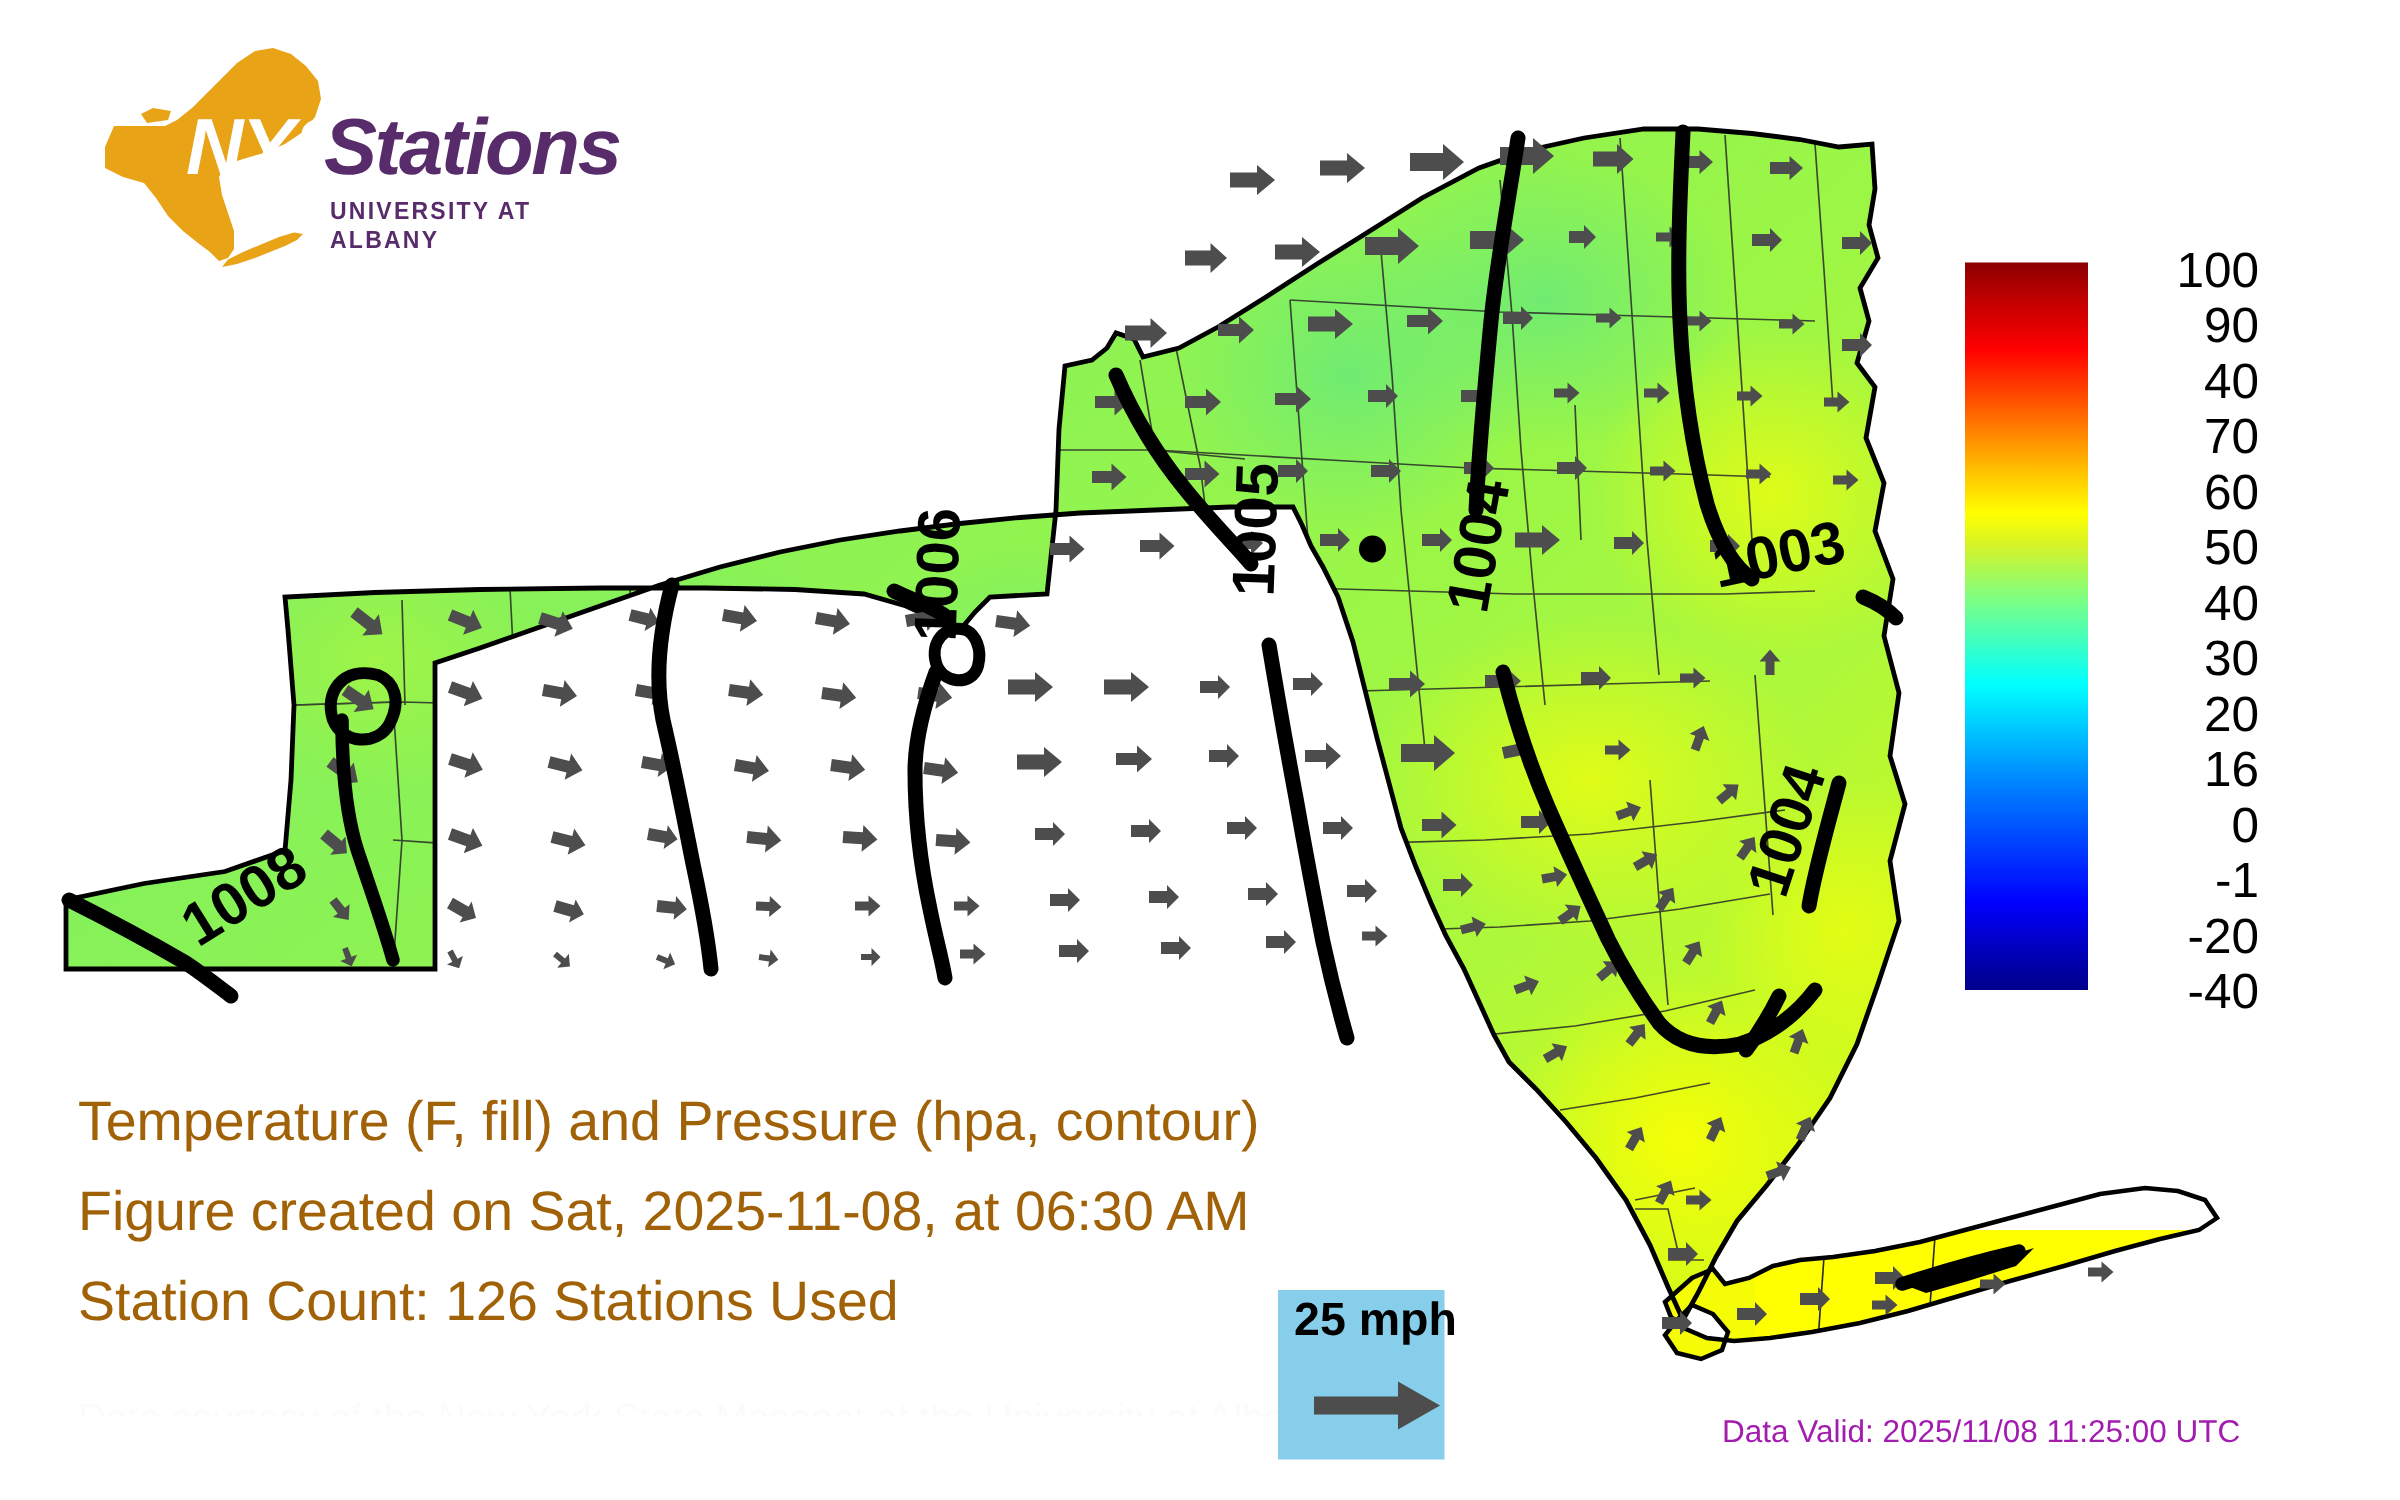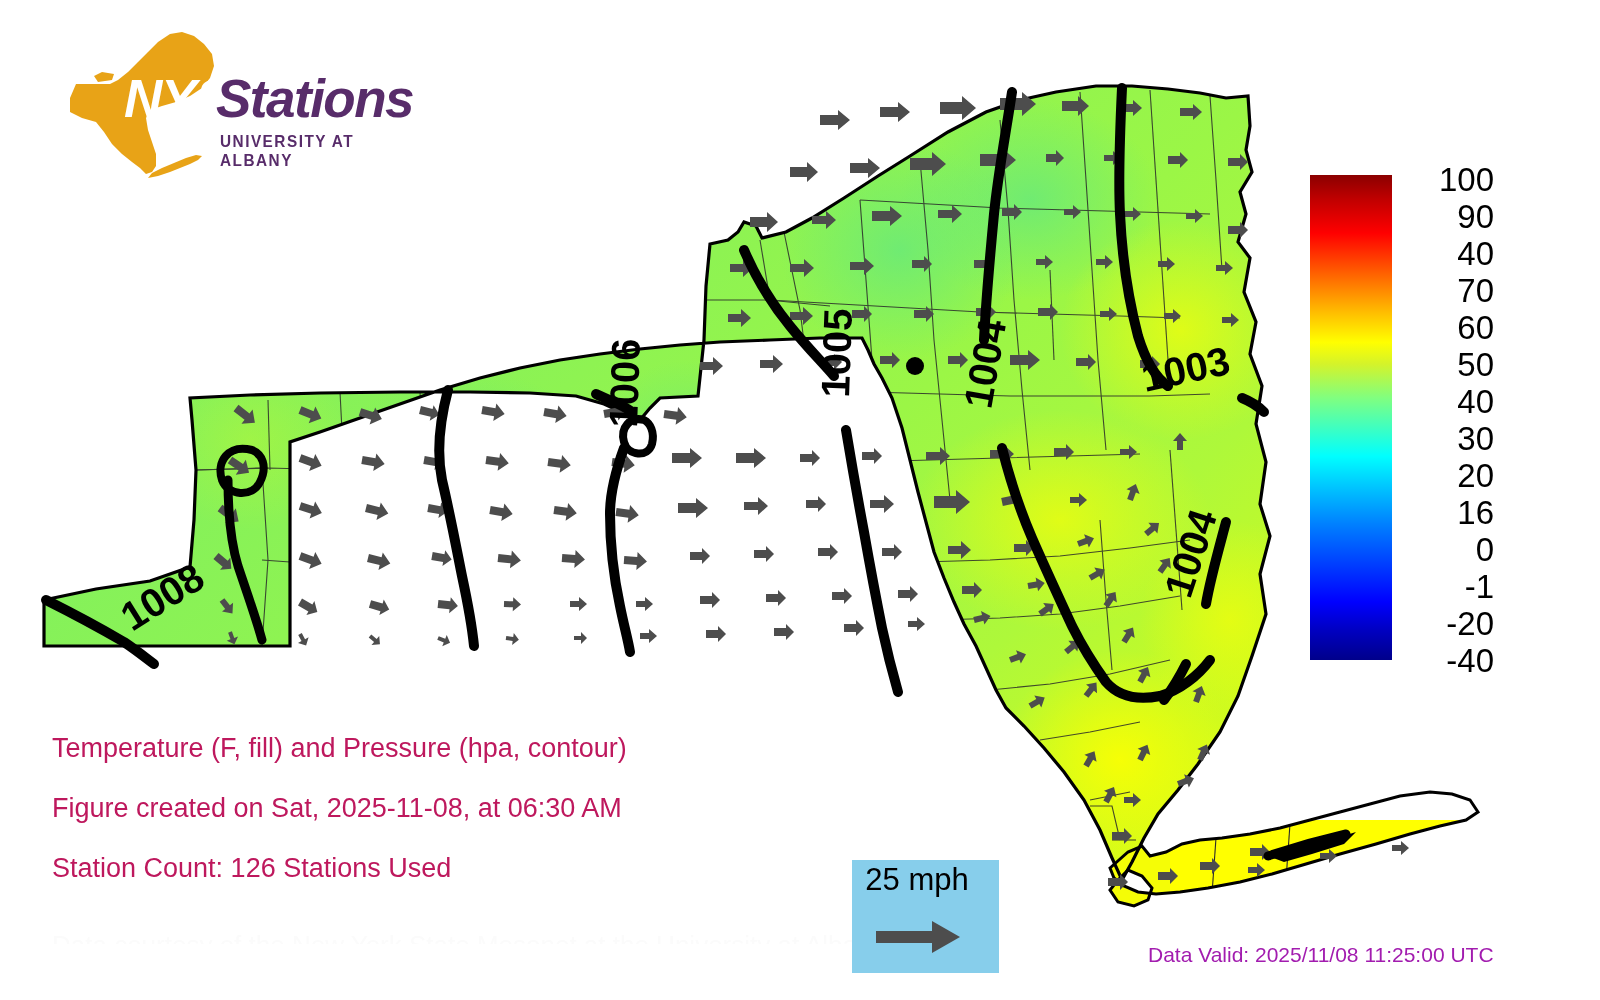--- a/index.html
+++ b/index.html
@@ -120,40 +120,40 @@
   }
   #colorbar-ticks {
     position: absolute;
     left: 96px;
     top: -12px;
     width: 150px;
     height: 510px;
   }
   .cb-tick {
     position: absolute;
-    left: 0;
+    left: 12px;
     width: 88px;
     text-align: right;
     font-size: 33px;
     line-height: 33px;
     font-family: "Liberation Sans", sans-serif;
     color: #000000;
   }
 
   
   #caption-block {
     position: absolute;
     left: 52px;
     top: 718px;
     width: 820px;
   }
   .caption-line {
-    font-size: 27px;
+    font-size: 37px;
     line-height: 60px;
-    color: #be185d;
+    color: #a16207;
     font-family: "Liberation Sans", sans-serif;
     white-space: nowrap;
   }
   #caption-faint {
     position: absolute;
     left: 52px;
     top: 930px;
     width: 1200px;
     font-size: 26px;
     color: #fbfbfb;
@@ -161,23 +161,24 @@
     height: 14px;
     white-space: nowrap;
     font-family: "Liberation Sans", sans-serif;
   }
 
   
   #wind-legend {
     position: absolute;
     left: 852px;
     top: 860px;
-    width: 147px;
+    width: 111px;
     height: 113px;
     background: #87CEEB;
+    font-weight: bold;
   }
   #wind-legend-label {
     position: absolute;
     left: 0;
     top: 2px;
     width: 130px;
     text-align: center;
     font-size: 31px;
     color: #000000;
     font-family: "Liberation Sans", sans-serif;

